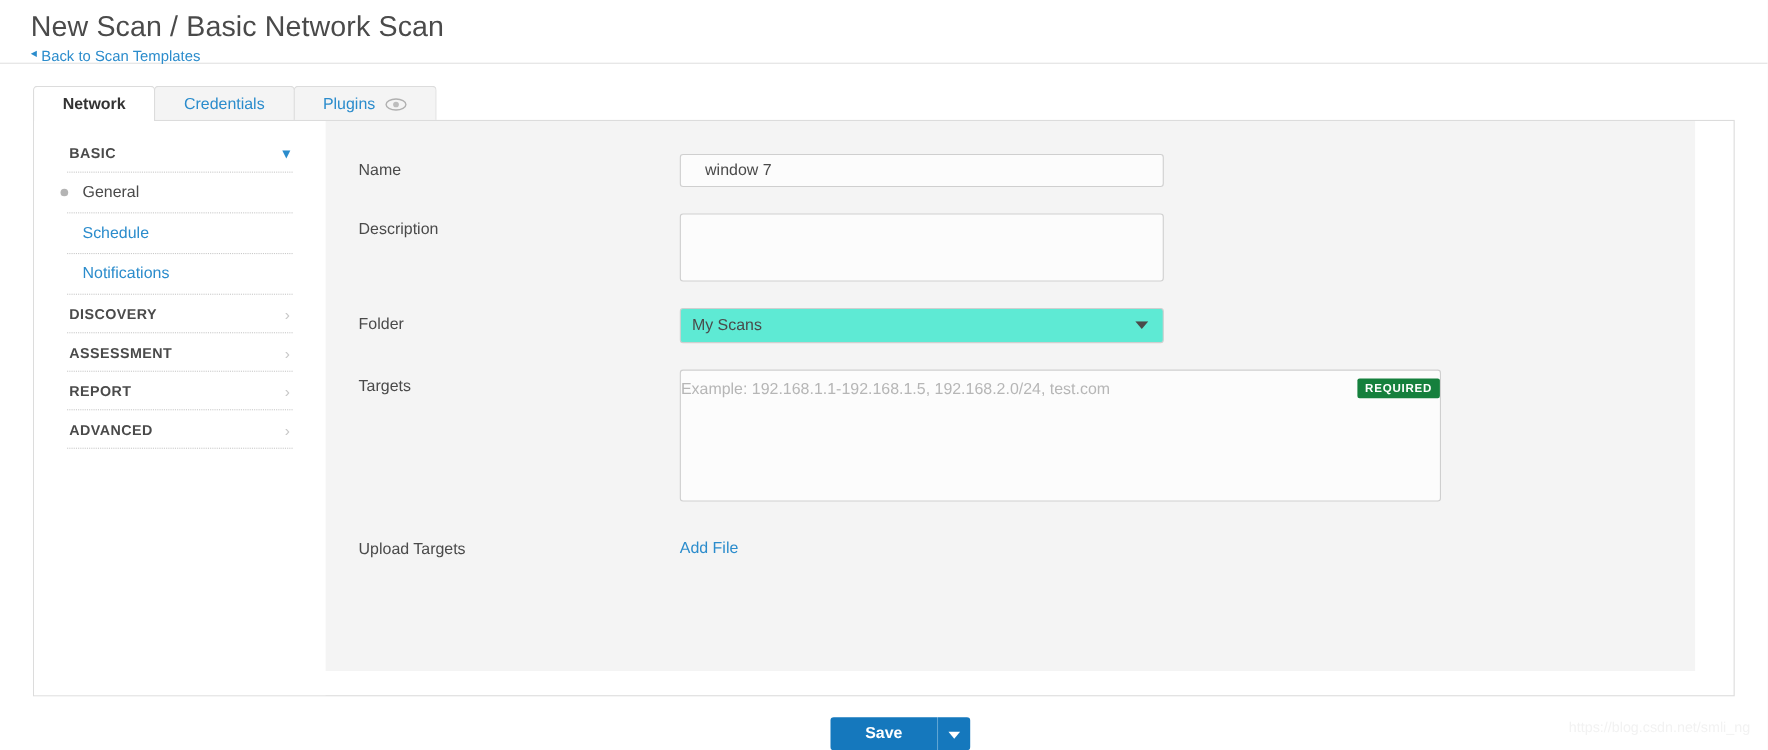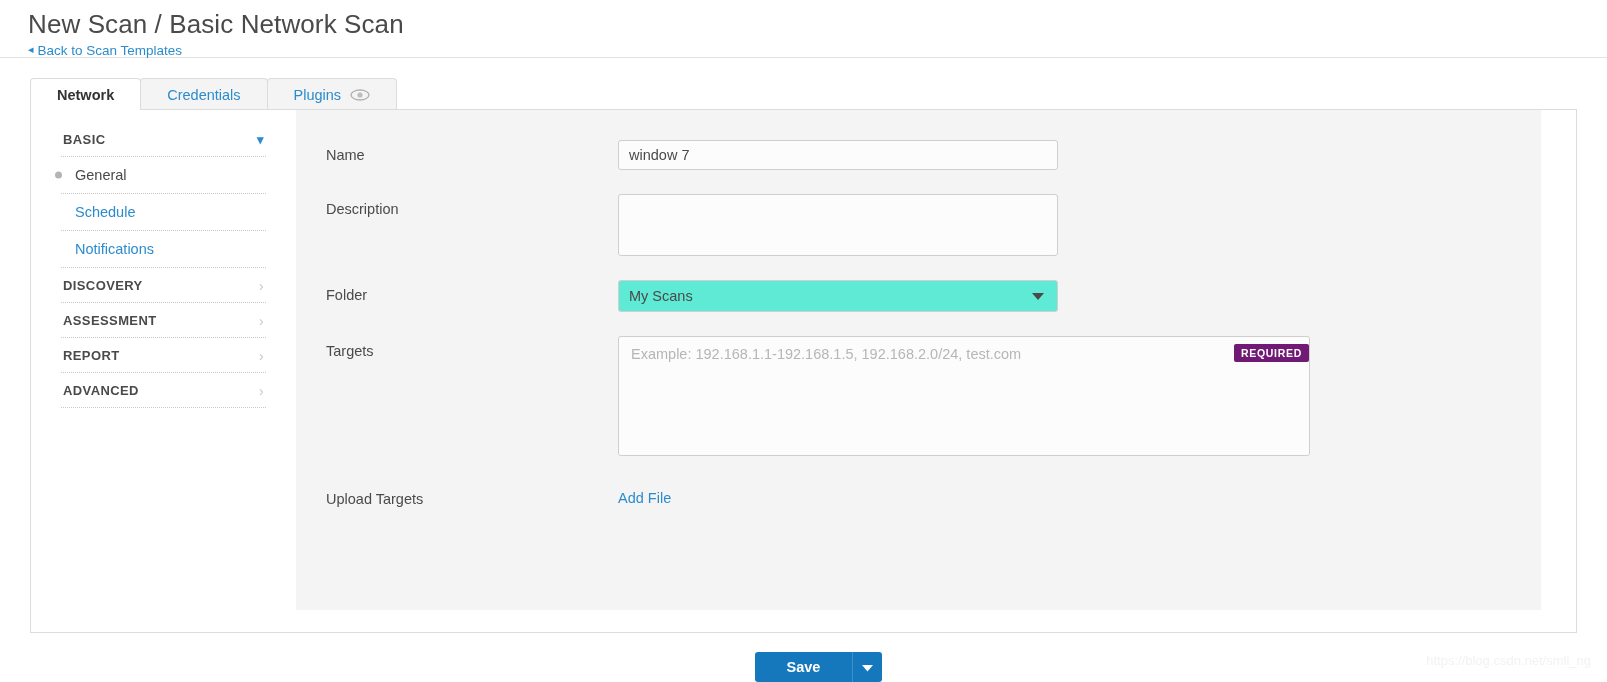--- a/index.html
+++ b/index.html
@@ -183,21 +183,21 @@
     color: #4a4a4a;
     padding-top: 7px;
   }
   .fld {
     border: 1px solid #cfcfcf;
     background: #fbfbfb;
     border-radius: 3px;
     font-family: "Liberation Sans", sans-serif;
     font-size: 14.5px;
     color: #4a4a4a;
-    padding: 6px 10px;
+    padding: 6px 22px;
     outline: none;
   }
   .input-name {
     width: 440px;
     height: 30px;
     background: #fcfcfc;
   }
   .textarea-desc {
     width: 440px;
     height: 62px;
@@ -226,28 +226,28 @@
   }
   .targets-wrap {
     position: relative;
     width: 692px;
   }
   .textarea-targets {
     width: 692px;
     height: 120px;
     resize: none;
     background: #fcfcfc;
-    padding: 9px 12px;
+    padding: 9px 0;
   }
   .textarea-targets::placeholder { color: #b6b6b6; }
   .required-badge {
     position: absolute;
     top: 8px;
     right: 1px;
-    background: #701a75;
+    background: #15803d;
     color: #ffffff;
     font-size: 10.5px;
     letter-spacing: 0.7px;
     font-weight: bold;
     padding: 3px 7px 3px 7px;
     border-radius: 2px;
   }
   .add-file-link {
     color: #2b8ccc;
     font-size: 14.5px;

